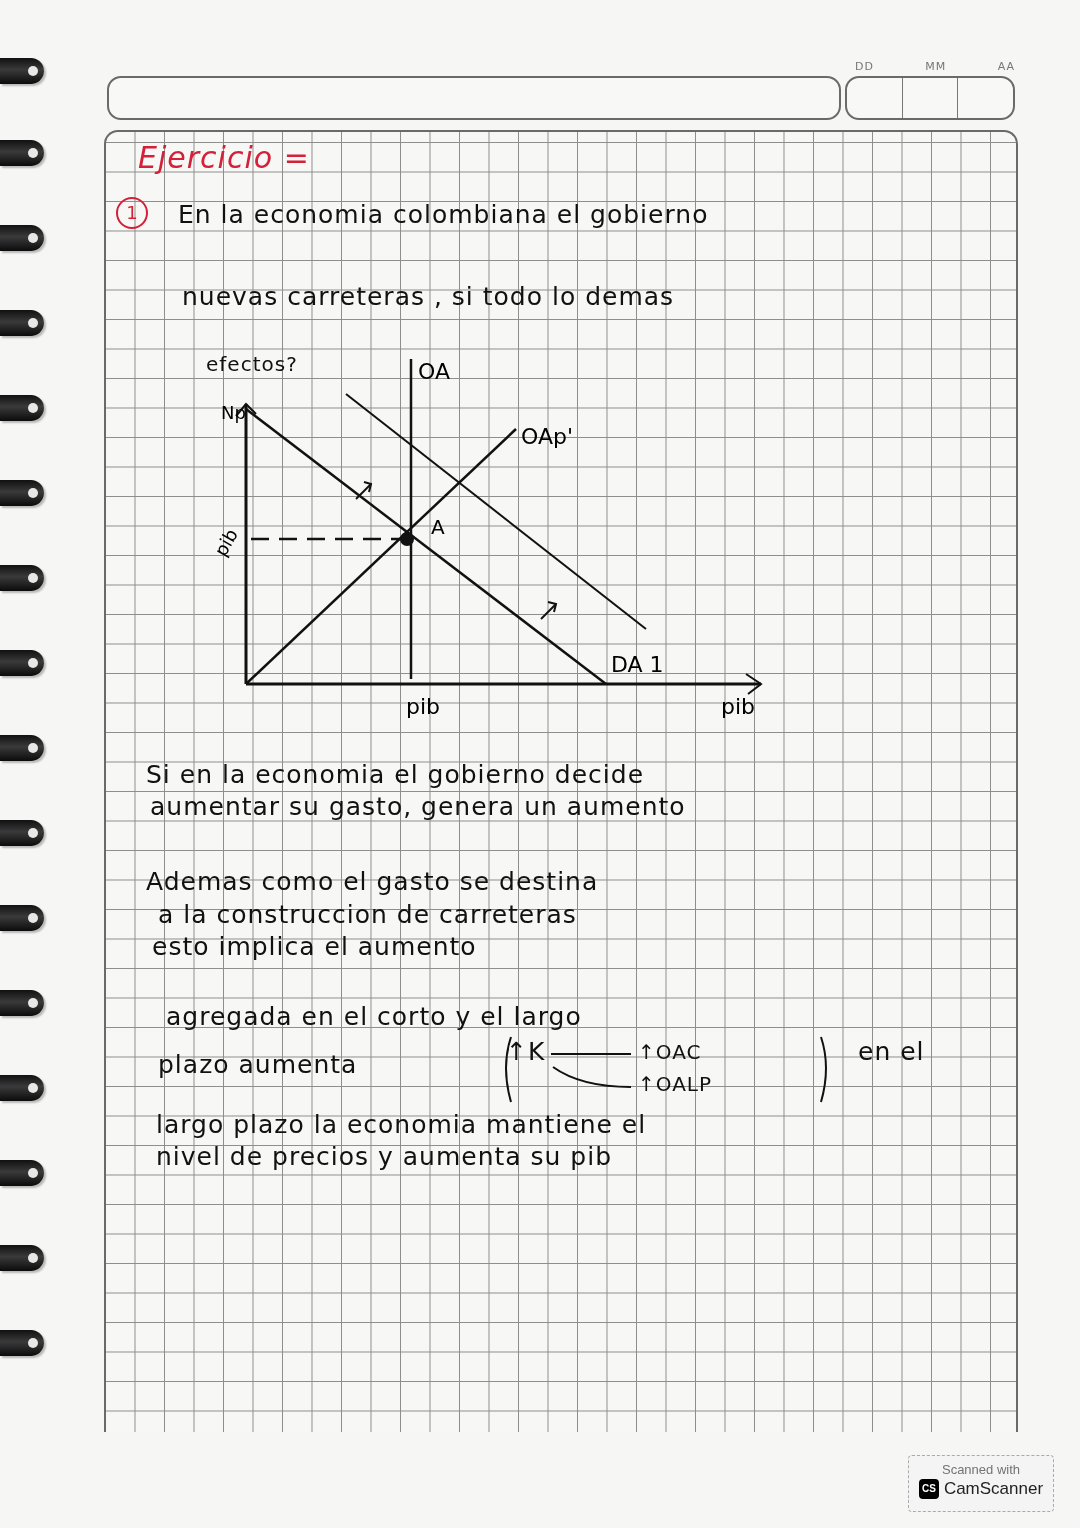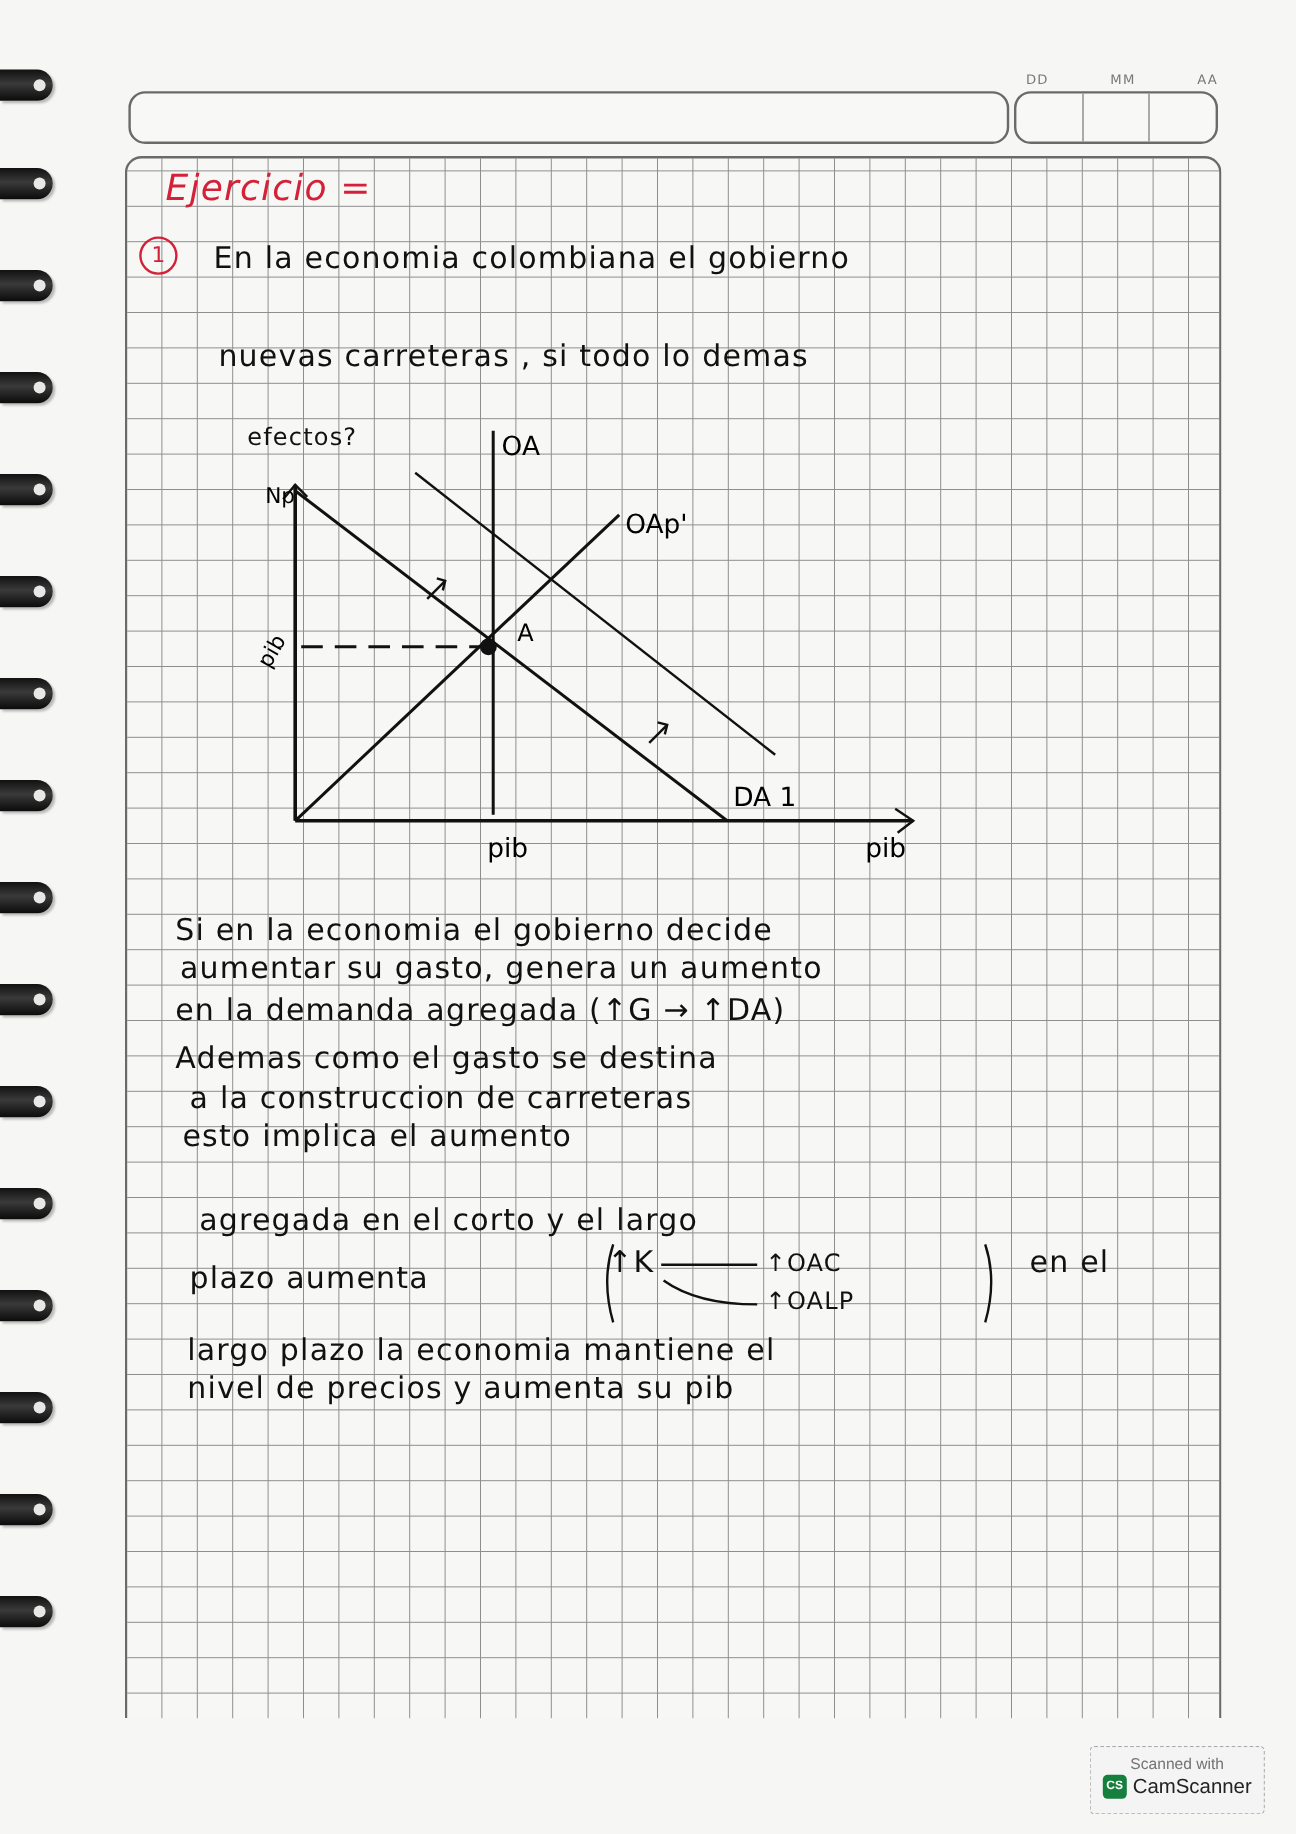--- a/index.html
+++ b/index.html
@@ -54,21 +54,21 @@
   .small { font-size:20px; }
   .chart { position:absolute; left:80px; top:222px; }
   .badge {
     position:absolute; left:908px; top:1455px; width:144px; height:55px;
     border:1.5px dashed #aaa; border-radius:4px; background:#f4f4f4;
     text-align:center;
   }
   .badge .top { font-size:13px; color:#737373; margin-top:6px; font-family:"Liberation Sans", sans-serif; }
   .badge .bottom { display:flex; align-items:center; justify-content:center; gap:5px; margin-top:2px; }
   .cs-icon {
-    width:20px; height:20px; background:#15803d; border-radius:4px; color:#fff;
+    width:20px; height:20px; background:#000000; border-radius:4px; color:#fff;
     font-size:10px; font-weight:bold; line-height:20px; text-align:center;
     font-family:"Liberation Sans", sans-serif;
   }
   .cs-name { font-size:17px; color:#222; font-family:"Liberation Sans", sans-serif;text-align:center; }
 </style>
 </head>
 <body>
 
 <div class="spiral">
   <div class="ring" style="top:18px"></div>
@@ -137,21 +137,20 @@
     <text x="425" y="318" font-size="22" font-family="DejaVu Sans, sans-serif">DA 1</text>
     <text x="245" y="180" font-size="20" font-family="DejaVu Sans, sans-serif">A</text>
     <text x="35" y="65" font-size="18" font-family="DejaVu Sans, sans-serif">Np</text>
     <text x="25" y="200" font-size="18" font-family="DejaVu Sans, sans-serif" transform="rotate(-60 35 190)">pib</text>
     <text x="220" y="360" font-size="22" font-family="DejaVu Sans, sans-serif">pib</text>
     <text x="535" y="360" font-size="22" font-family="DejaVu Sans, sans-serif">pib</text>
   </svg>
 
   <div class="hw line" style="left:40px; top:628px;">Si en la economia el gobierno decide</div>
   <div class="hw line" style="left:44px; top:660px;">aumentar su gasto, genera un aumento</div>
-  <div class="hw line" style="left:40px; top:695px;">en la demanda agregada (↑G → ↑DA)</div>
   <div class="hw line" style="left:40px; top:735px;">Ademas como el gasto se destina</div>
   <div class="hw line" style="left:52px; top:768px;">a la construccion de carreteras</div>
   <div class="hw line" style="left:46px; top:800px;">esto implica el aumento</div>
   <div class="hw line" style="left:60px; top:870px;">agregada en el corto y el largo</div>
   <div class="hw line" style="left:52px; top:905px;margin-top:13px;">plazo aumenta</div>
 
   <div class="hw line" style="left:400px; top:905px;">↑K</div>
   <svg style="position:absolute; left:395px; top:900px;" width="360" height="80">
     <path d="M10 5 Q 0 35 10 70" fill="none" stroke="#111" stroke-width="2"></path>
     <line x1="50" y1="22" x2="130" y2="22" stroke="#111" stroke-width="2"></line>

